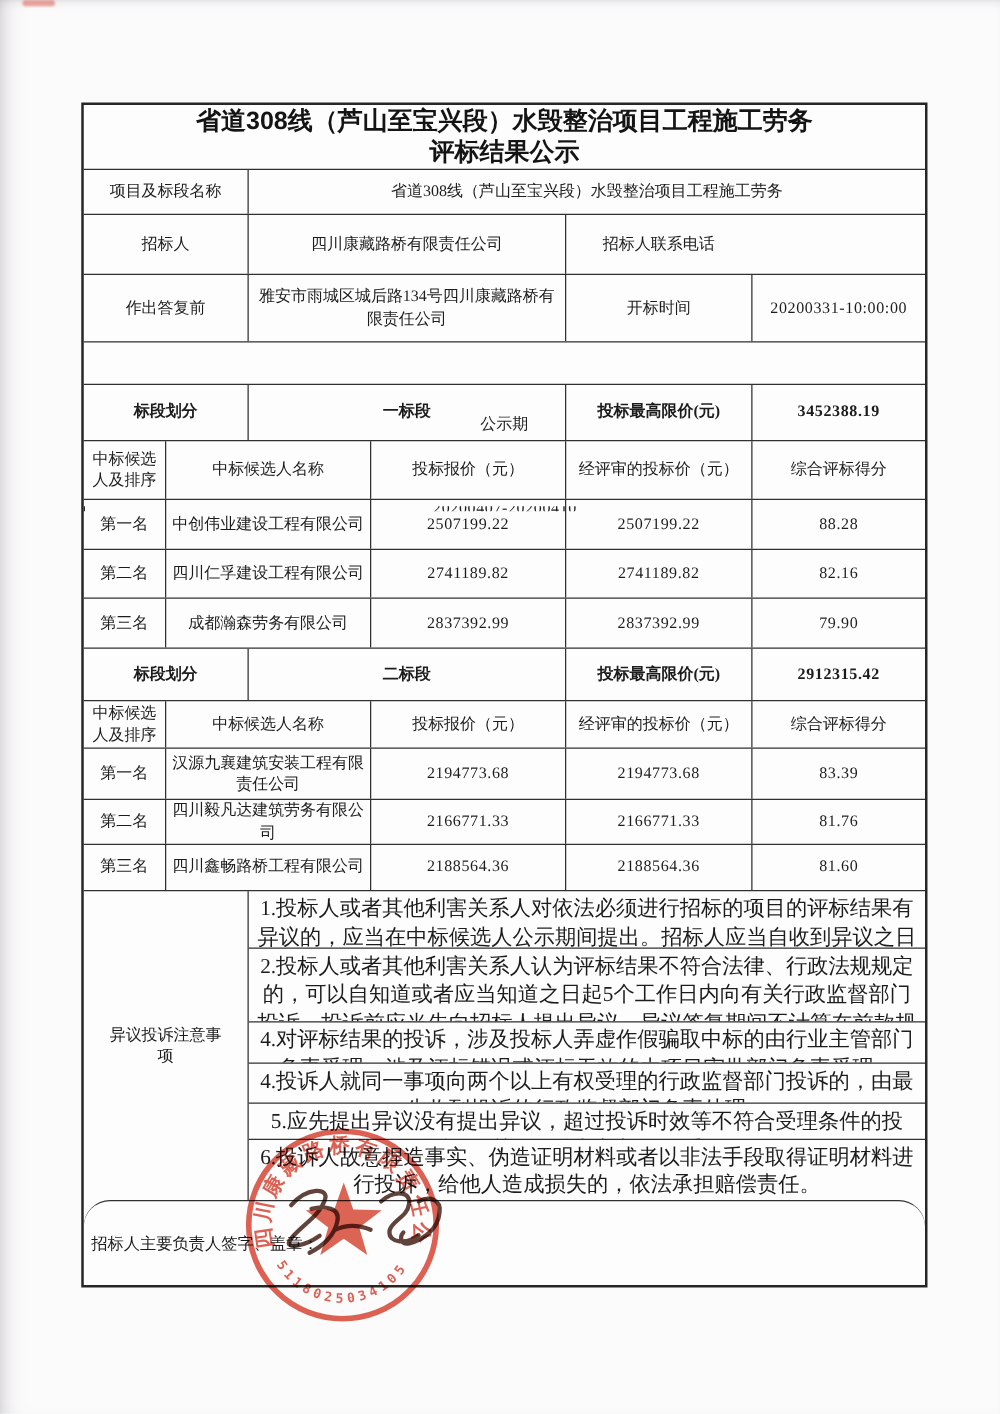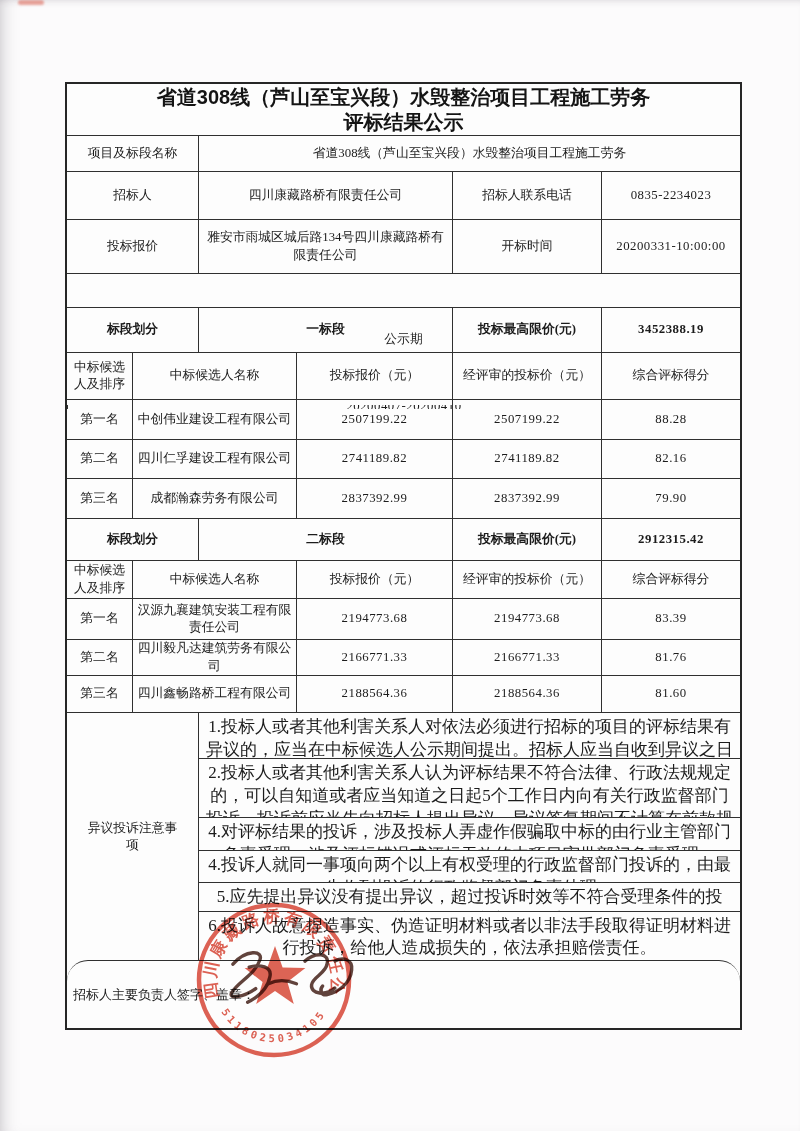--- a/index.html
+++ b/index.html
@@ -100,25 +100,24 @@
 
   <div class="row h-project">
     <div class="cell w-ilabel">项目及标段名称</div>
     <div class="cell w-full">省道308线（芦山至宝兴段）水毁整治项目工程施工劳务</div>
   </div>
 
   <div class="row h-tenderer">
     <div class="cell w-ilabel">招标人</div>
     <div class="cell w-ivalue">四川康藏路桥有限责任公司</div>
     <div class="cell w-ilabel2">招标人联系电话</div>
-    <div class="cell w-ivalue2 num">0835-2234023</div>
   </div>
 
   <div class="row h-place">
-    <div class="cell w-ilabel">投标报价</div>
+    <div class="cell w-ilabel">作出答复前</div>
     <div class="cell w-ivalue">雅安市雨城区城后路134号四川康藏路桥有限责任公司</div>
     <div class="cell w-ilabel2">开标时间</div>
     <div class="cell w-ivalue2 num">20200331-10:00:00</div>
   </div>
 
   <div class="row h-publicity">
     <div class="cell w-ilabel">公示期</div>
     <div class="cell w-full num">20200407-20200410</div>
   </div>
 

